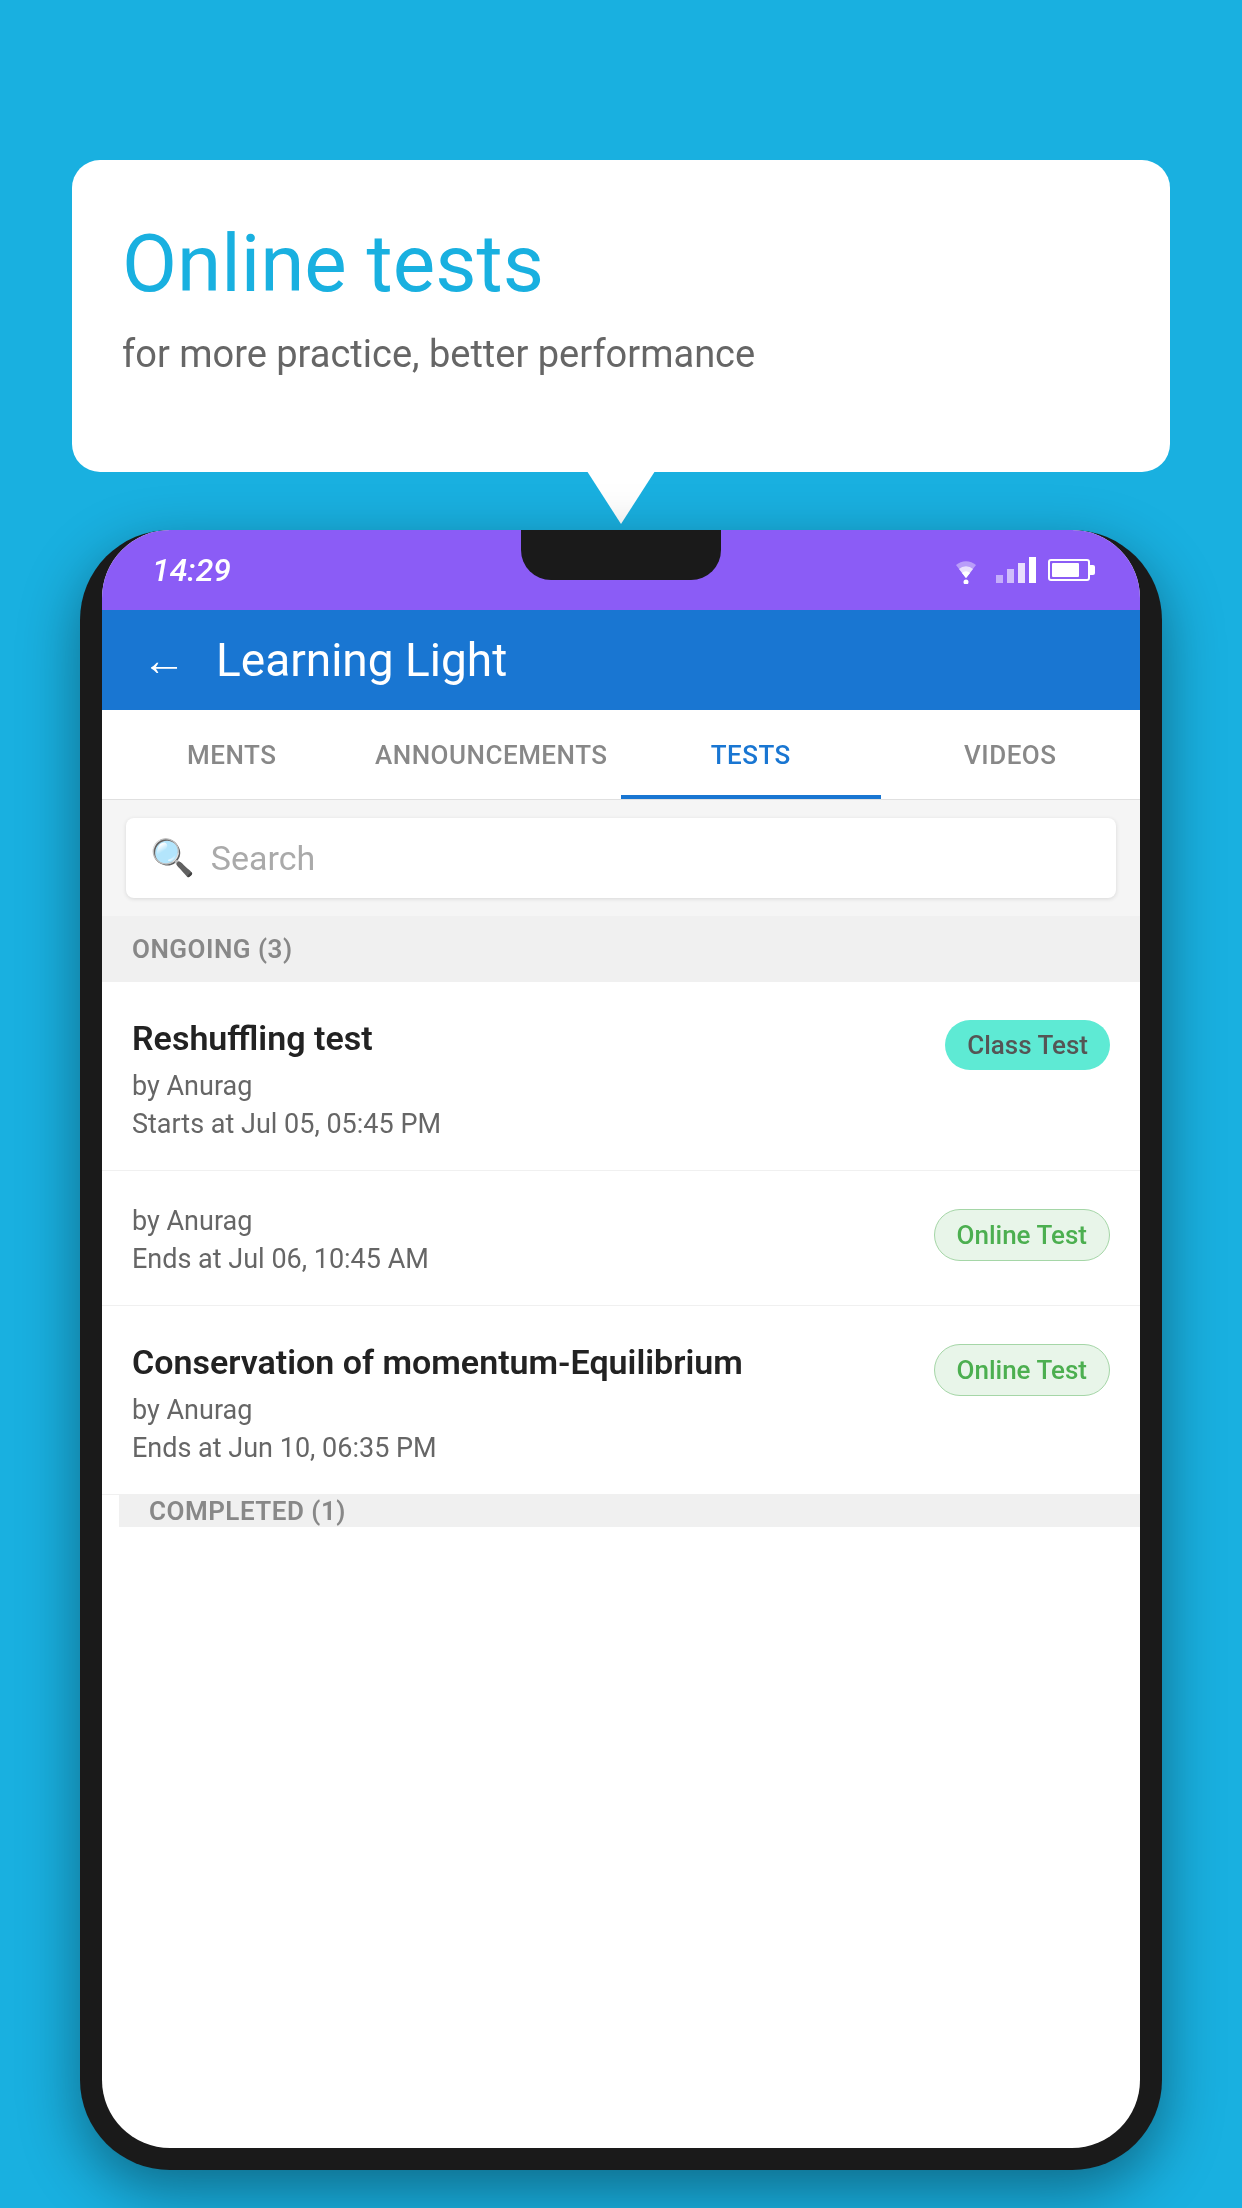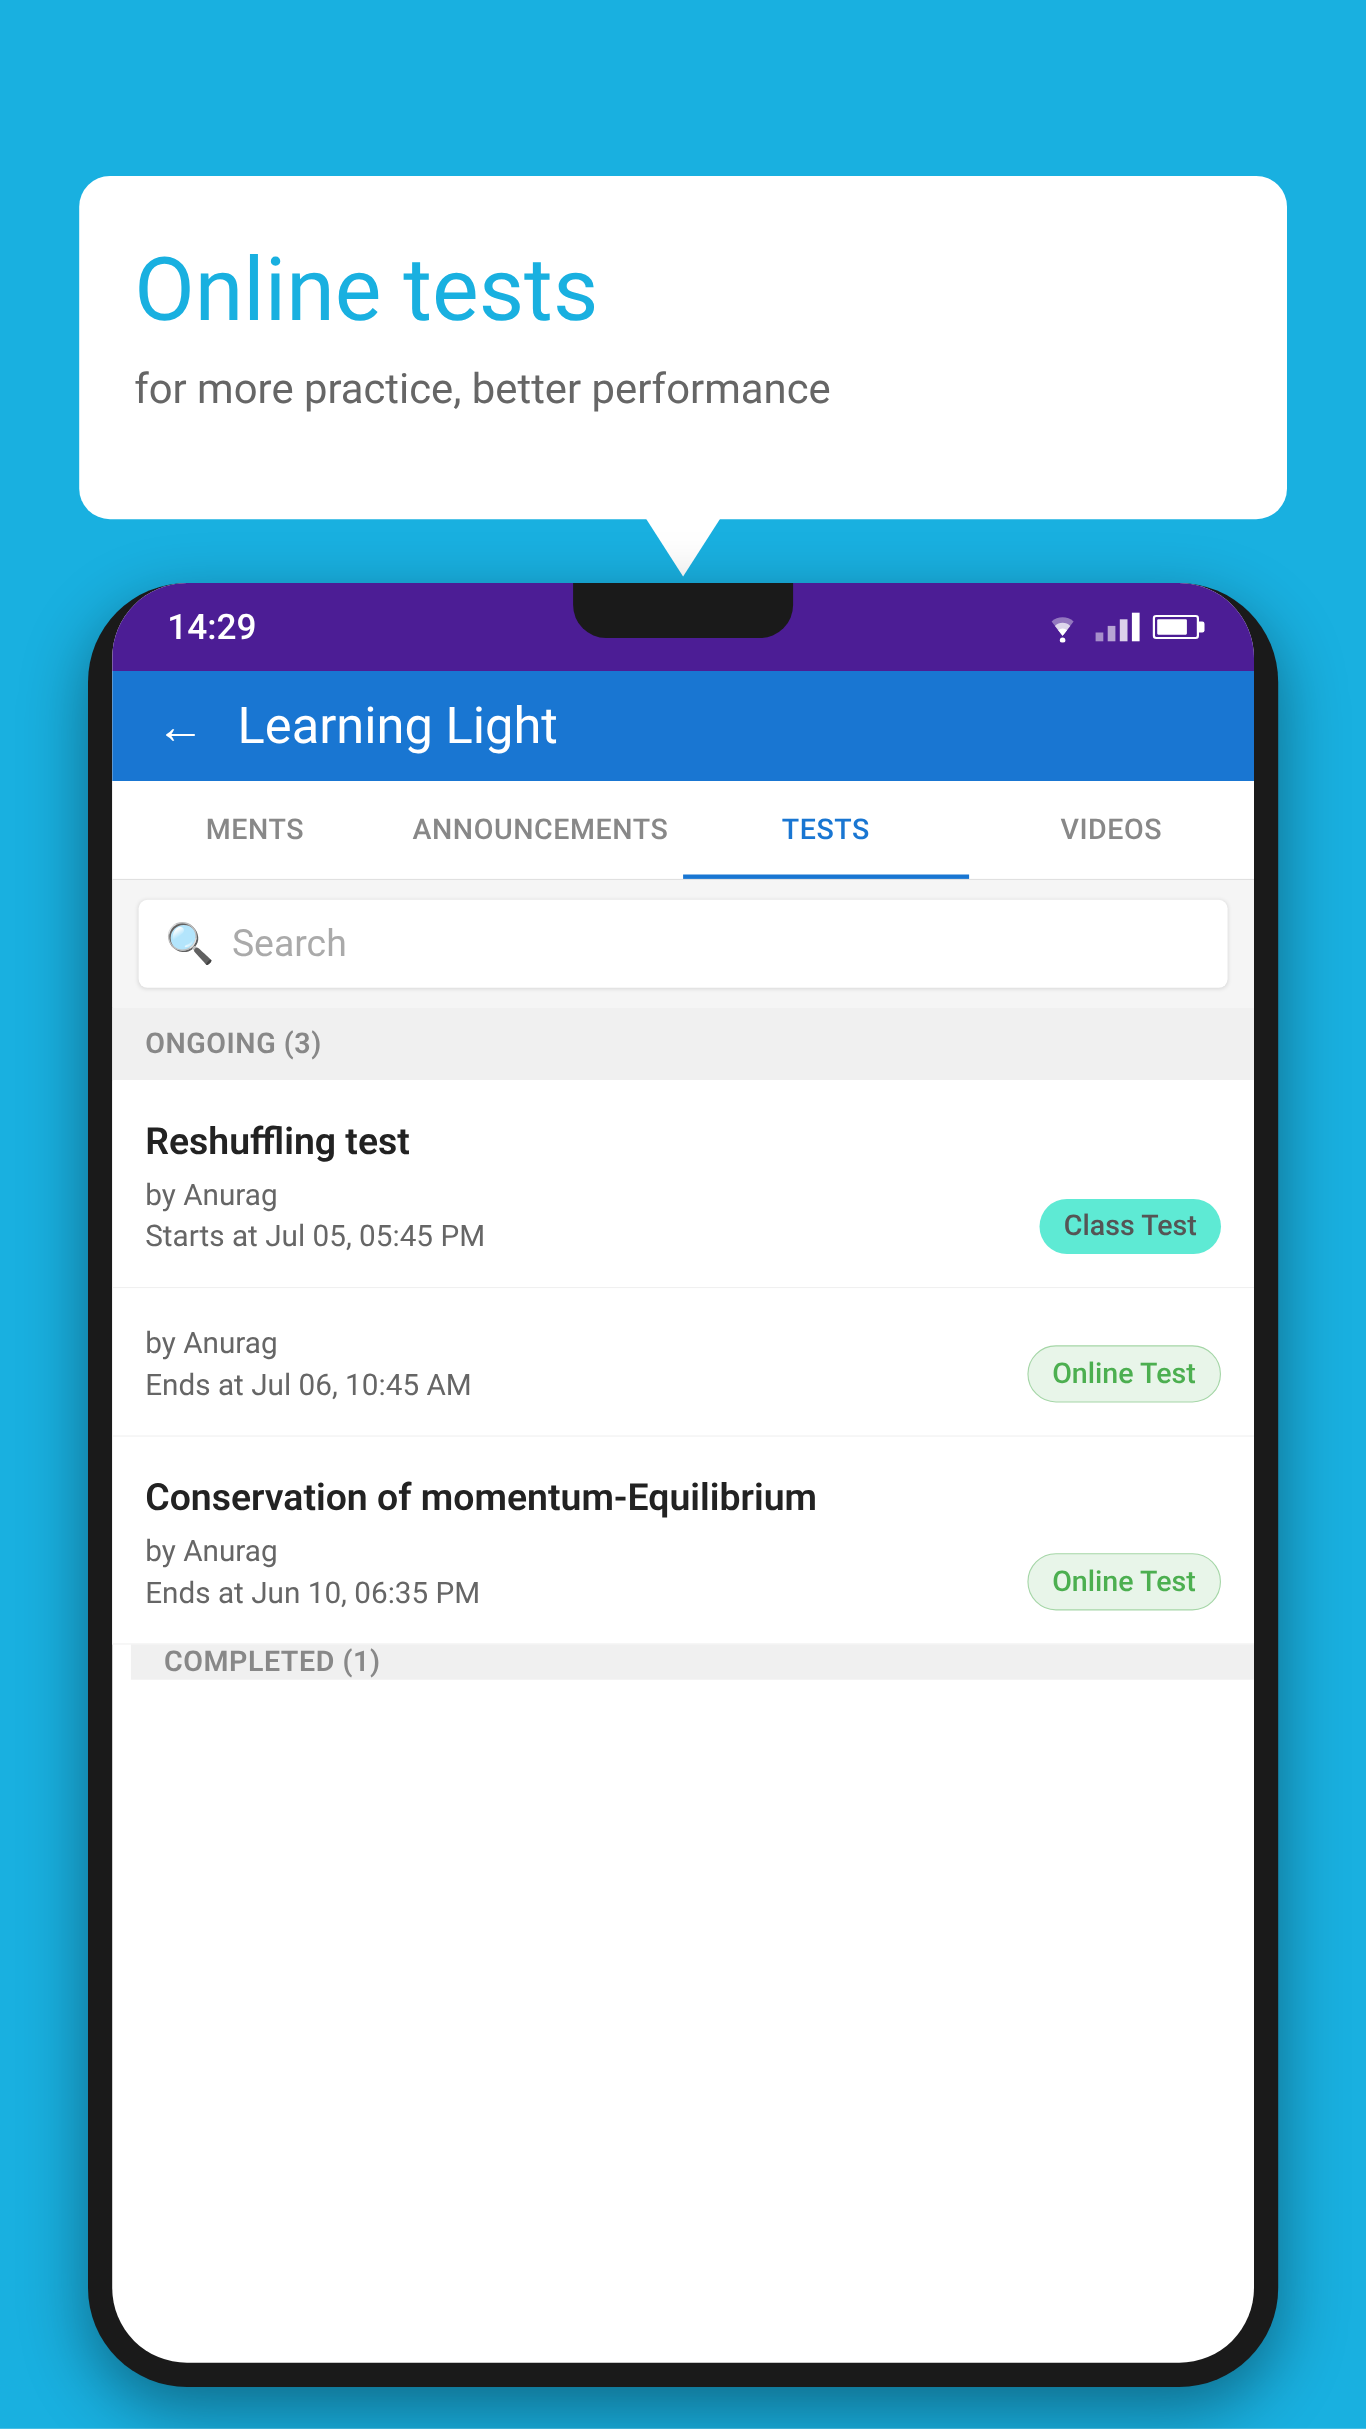--- a/index.html
+++ b/index.html
@@ -77,27 +77,28 @@
       width: 200px;
       height: 50px;
       background: #1a1a1a;
       border-radius: 0 0 30px 30px;
       z-index: 10;
     }
 
     
     .status-bar {
       height: 80px;
-      background: #4c1d95;
+      background: #8b5cf6;
       display: flex;
       align-items: center;
       justify-content: space-between;
       padding: 0 50px 0 50px;
       position: relative;
       z-index: 5;
+      font-style: italic;
     }
 
     .status-time {
       color: white;
       font-size: 32px;
       font-weight: 500;
     }
 
     .status-icons {
       display: flex;
@@ -254,21 +255,21 @@
 
     
     .test-list {
       background: white;
     }
 
     .test-item {
       padding: 34px 30px 30px;
       border-bottom: 1px solid #f0f0f0;
       display: flex;
-      align-items: flex-end;
+      align-items: flex-start;
       justify-content: space-between;
       gap: 16px;
     }
 
     .test-info {
       flex: 1;
     }
 
     .test-name {
       font-size: 34px;

